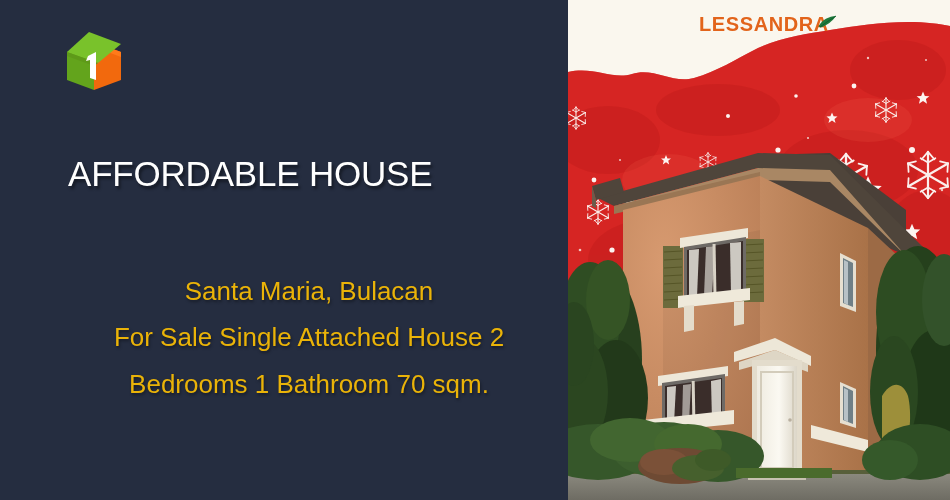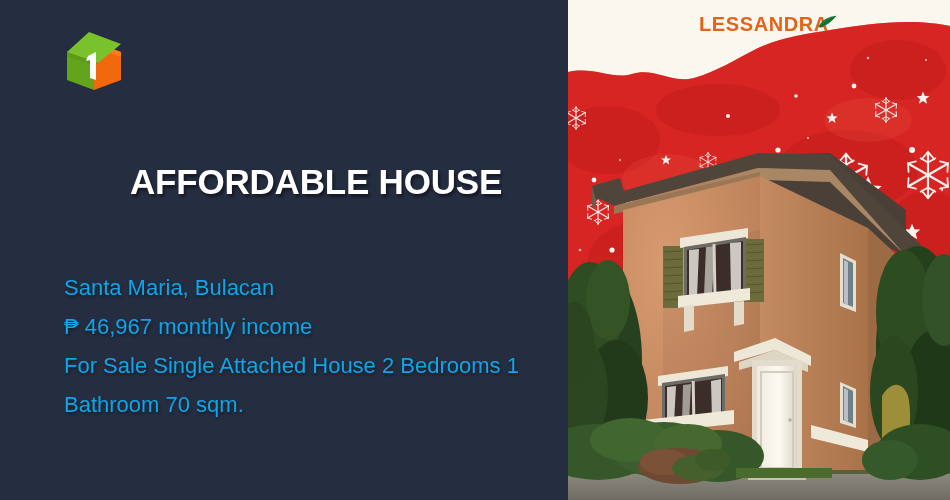--- a/index.html
+++ b/index.html
@@ -37,42 +37,42 @@
     width: 62px;
     height: 64px;
   }
   .brand-logo svg { display: block; }
 
   .headline {
     position: absolute;
     left: 64px;
     top: 148px;
     width: 480px;
-    margin: 12px;
+    margin: 4px;
     color: #ffffff;
     font-size: 35px;
-    font-weight: bold;
+    font-weight: normal;
     line-height: 1.27;
     letter-spacing: -0.2px;
     text-shadow: 2px 3px 3px rgba(0,0,0,0.45);
-    text-align: center;
   }
   .headline .hl-line { display: block; white-space: nowrap; }
 
   .details {
     position: absolute;
     left: 64px;
     top: 268px;
     width: 490px;
     margin: 0;
-    color: #0ea5e9;
-    font-size: 22px;
+    color: #eab308;
+    font-size: 26px;
     font-weight: normal;
     line-height: 1.78;
     text-shadow: 1px 2px 3px rgba(0,0,0,0.4);
+    text-align: center;
   }
   .details .det-line { display: block; white-space: nowrap; }
   .details .det-wrap { display: block; white-space: normal; }
 
   
   .right-panel {
     position: absolute;
     left: 568px;
     top: 0;
     width: 382px;
@@ -129,21 +129,20 @@
         <polygon points="25,26 33,22 33,50 27,48 27,30 23,31" fill="#FFFFFF"></polygon>
       </svg>
     </div>
 
     <h1 class="headline">
       <span class="hl-line">AFFORDABLE HOUSE</span>
     </h1>
 
     <div class="details">
       <span class="det-line">Santa Maria, Bulacan</span>
-      <span class="det-line">₱ 46,967 monthly income</span>
       <span class="det-wrap">For Sale Single Attached House 2 Bedrooms 1 Bathroom 70 sqm.</span>
     </div>
 
   </div>
 
   <div class="right-panel">
 
     <svg class="scene" width="382" height="500" viewBox="0 0 382 500" xmlns="http://www.w3.org/2000/svg">
       <defs>
 

